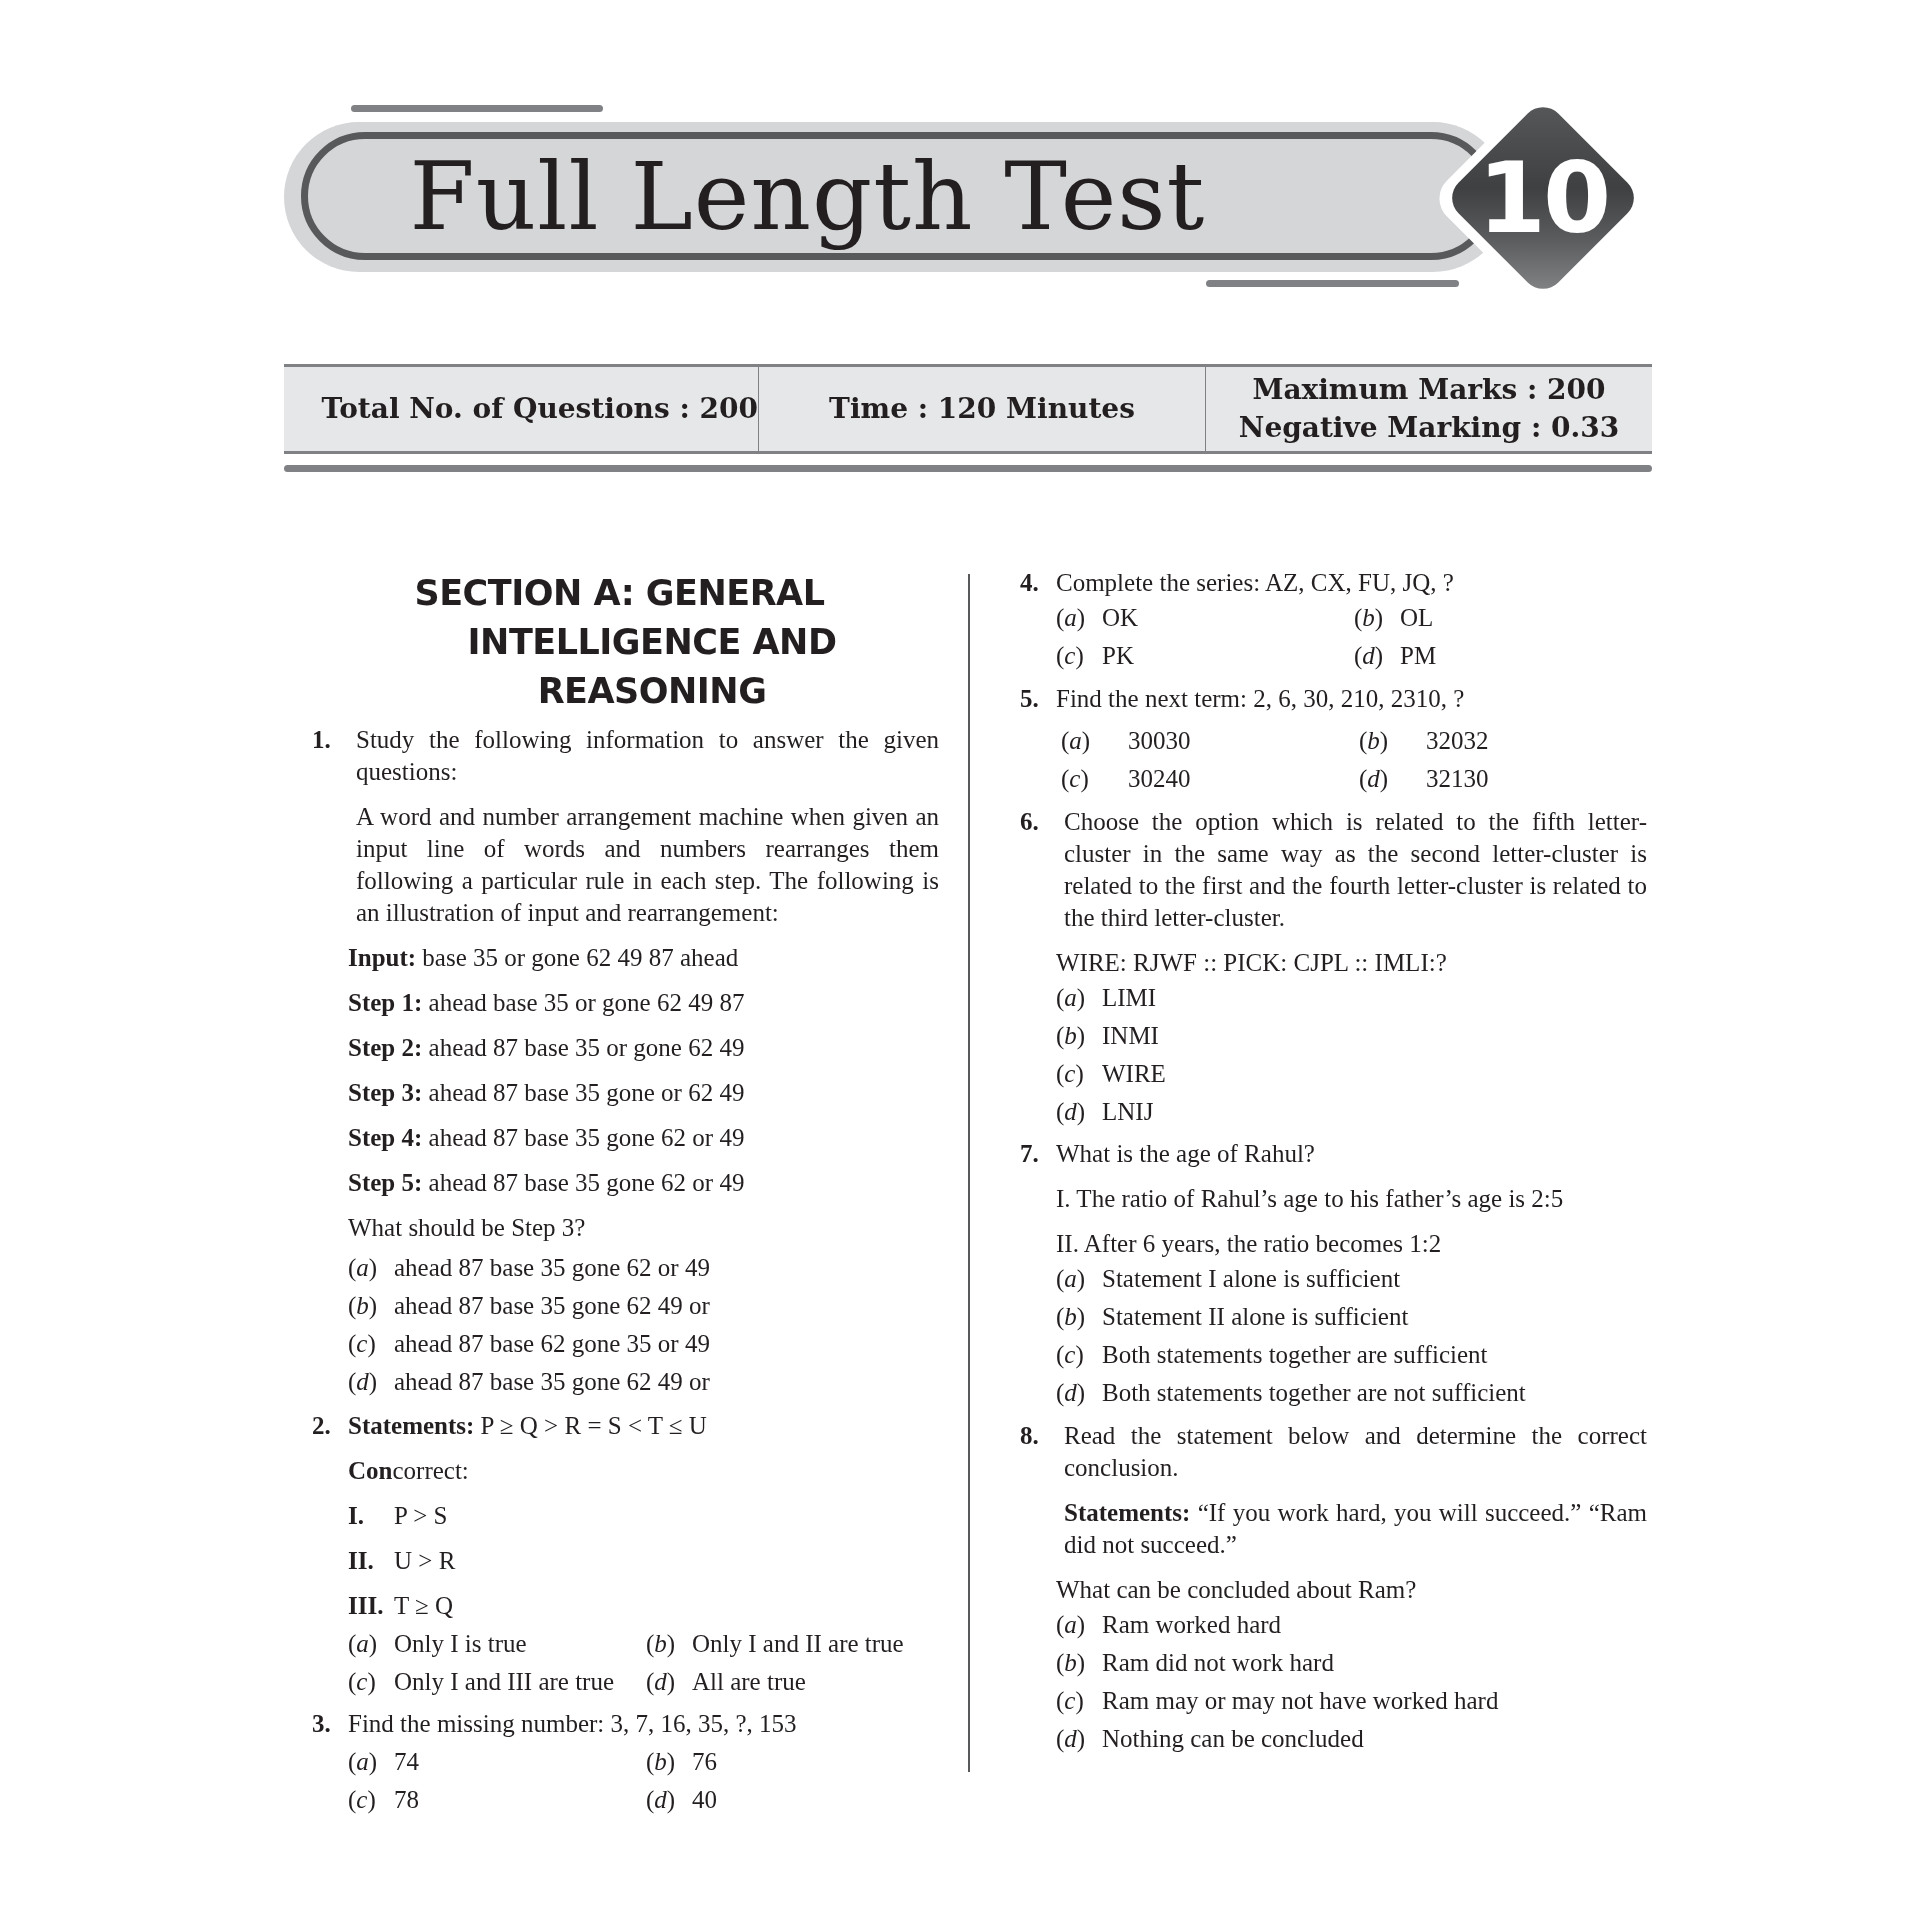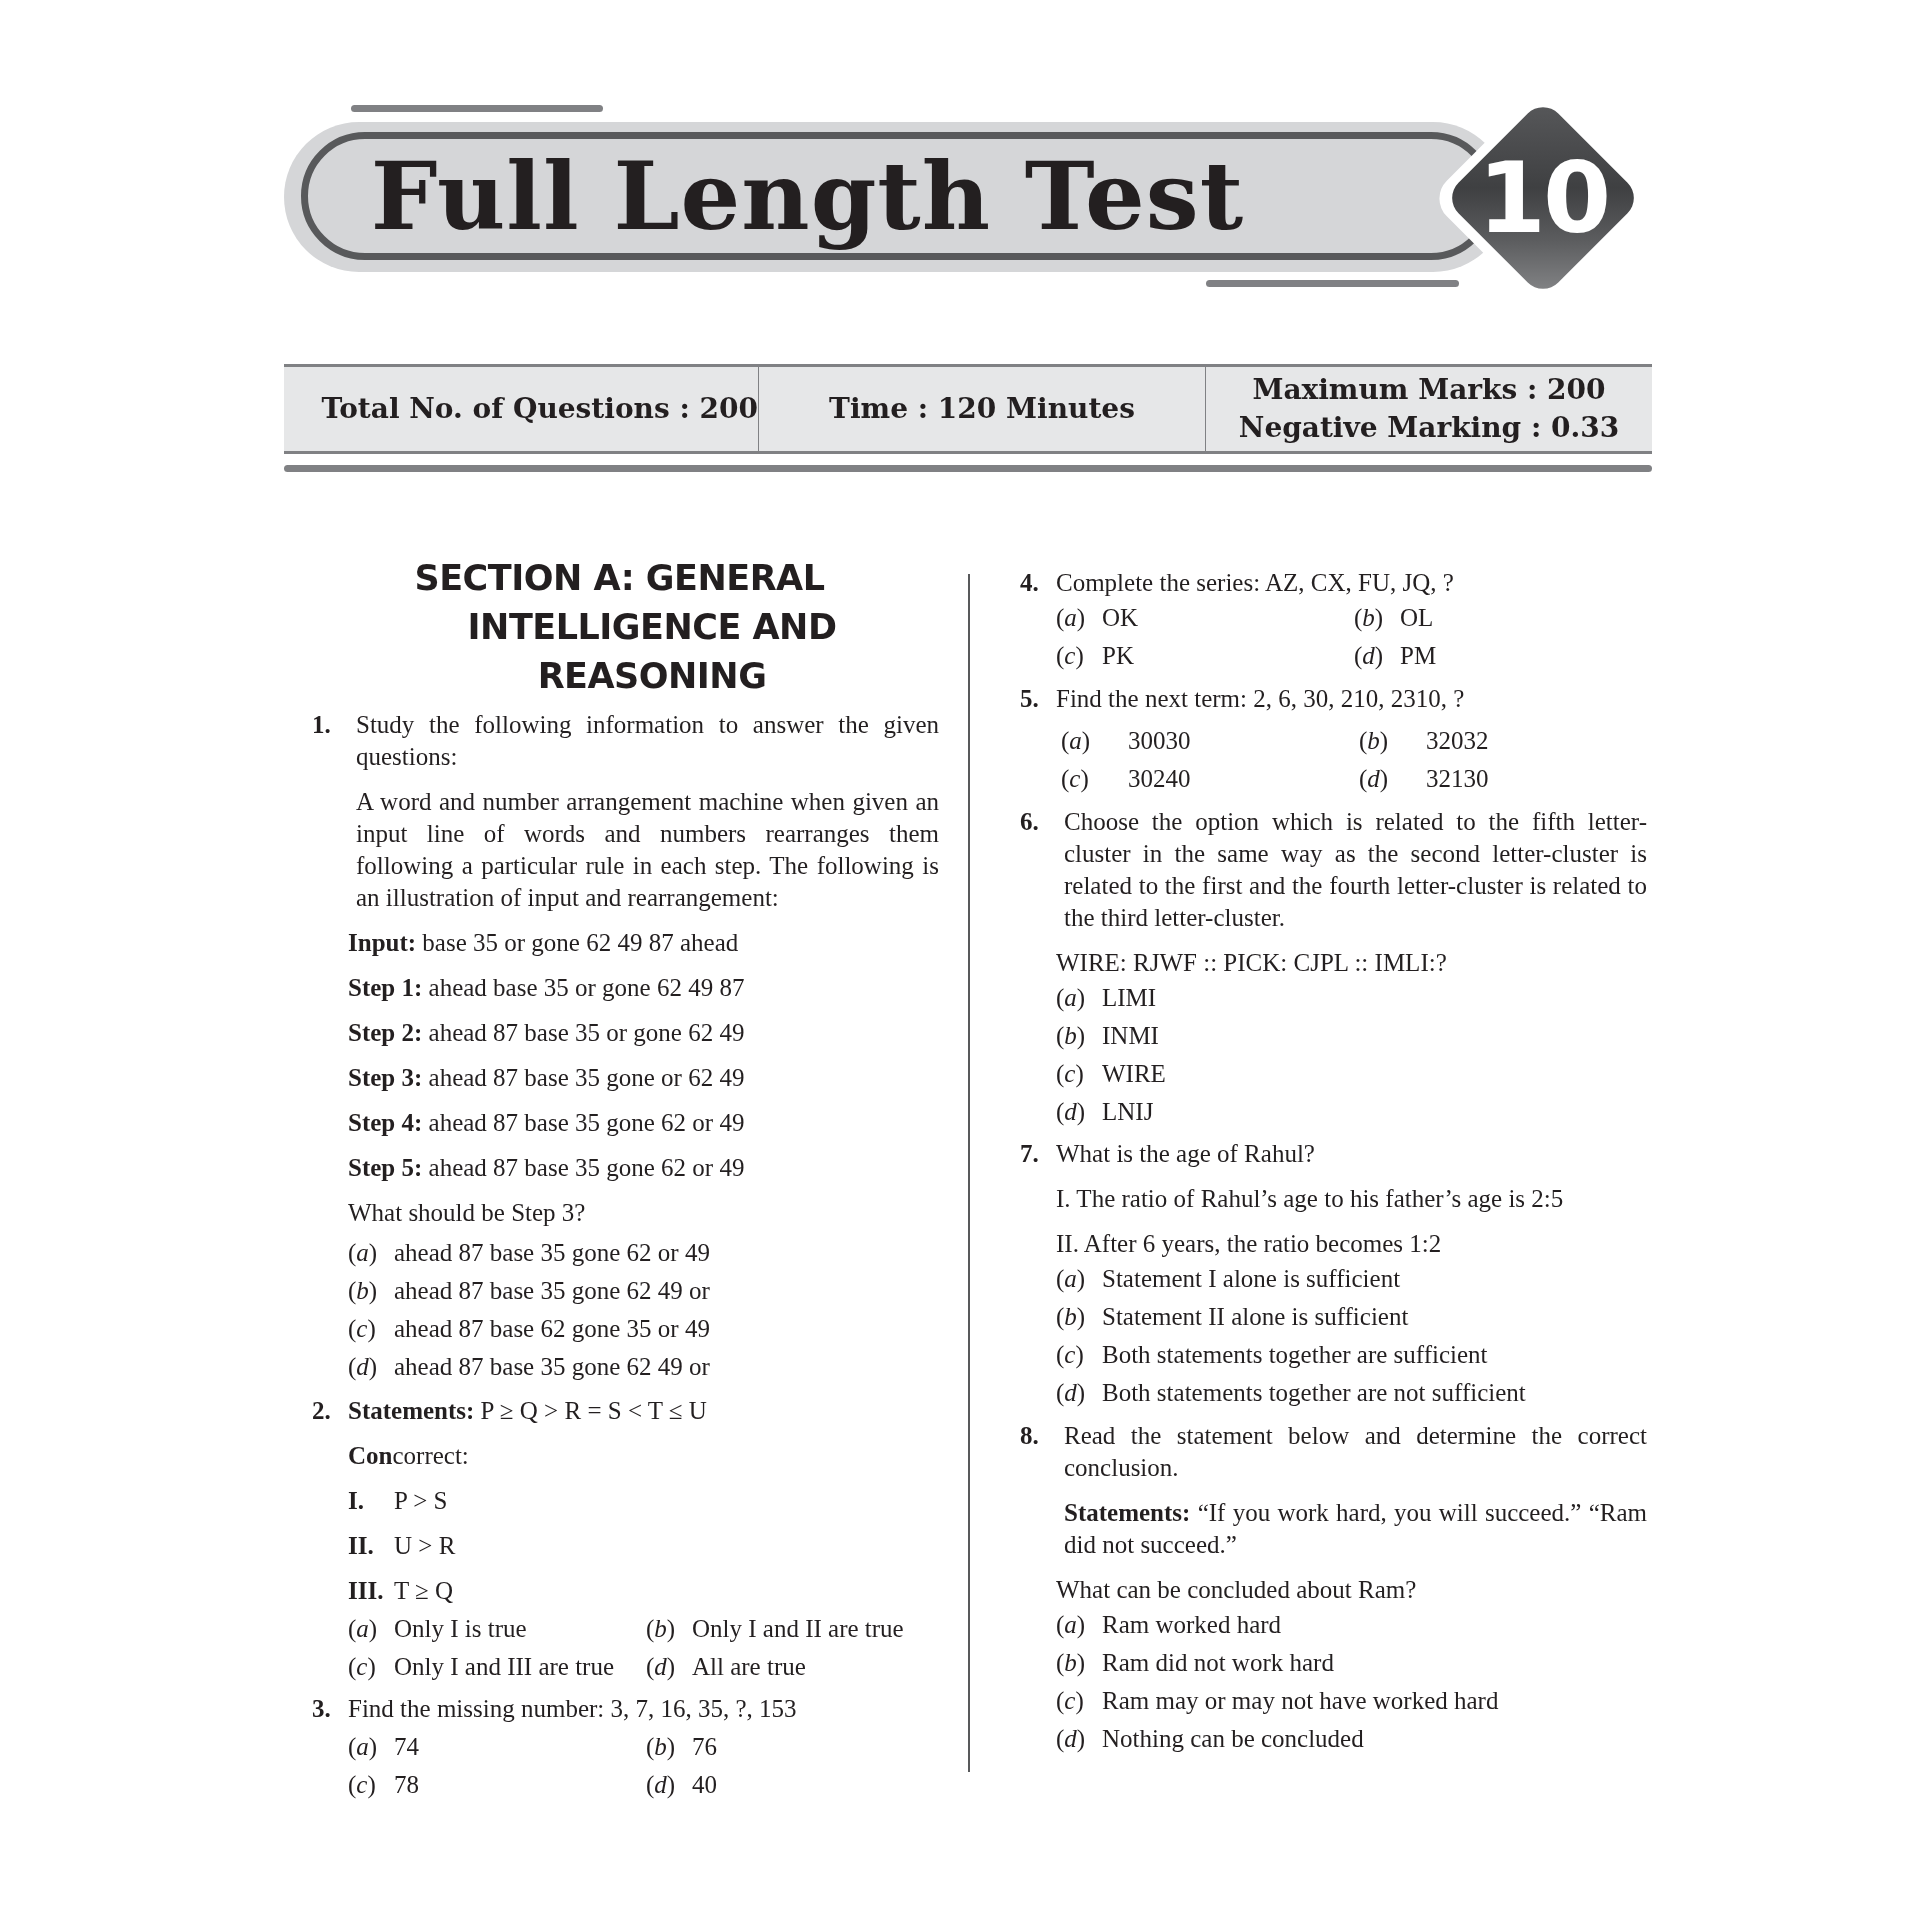--- a/index.html
+++ b/index.html
@@ -8,21 +8,21 @@
 
   
   .deco-line { position:absolute; height:7px; background:#808184; border-radius:3.5px; }
   .pill-outer { position:absolute; left:284px; top:122px; width:1224px; height:150px;
                 background:#d5d6d8; border-radius:75px 75px 75px 75px; }
   .pill-inner { position:absolute; left:301px; top:132px; width:1194px; height:128px;
                 border:7px solid #58595b; border-radius:64px; box-sizing:border-box;
                 background:#d5d6d8; }
   .banner-title { position:absolute; left:301px; top:132px; width:1194px; height:128px;
                   display:flex; align-items:center; justify-content:center;
-                  font-family:"DejaVu Serif","Liberation Serif",serif; font-weight:bold;
+                  font-family:"DejaVu Serif","Liberation Serif",serif; font-weight:normal;
                   font-size:94px; letter-spacing:1px; color:#231f20; padding-right:181px; box-sizing:border-box; }
   .badge-ring { position:absolute; left:1431px; top:88px; width:221px; height:221px;
                 transform:rotate(45deg) scale(0.72); background:#ffffff; border-radius:35px; }
   .badge { position:absolute; left:1445px; top:100px; width:196px; height:196px;
            transform:rotate(45deg) scale(0.72); border-radius:30px;
            background:linear-gradient(135deg,#58595b 0%,#3f4042 45%,#5a5b5d 70%,#87888a 100%); }
   .badge-num { position:absolute; left:1445px; top:100px; width:196px; height:196px;
                display:flex; align-items:center; justify-content:center;
                font-family:"DejaVu Sans","Liberation Sans",sans-serif; font-weight:bold;
                font-size:98px; color:#ffffff; letter-spacing:-3px; }
@@ -34,21 +34,21 @@
   .info-cell { flex:1; display:flex; flex-direction:column; align-items:center; justify-content:center;
                font-family:"DejaVu Serif","Liberation Serif",serif; font-weight:bold; font-size:28px;
                color:#231f20; border-right:1.5px solid #808184; line-height:38px; }
   .info-cell:last-child { border-right:none; }
   .info-cell.first { align-items:flex-end; padding-left:28px; }
   .thick-line { position:absolute; left:284px; top:465px; width:1368px; height:7px;
                 background:#808184; border-radius:3.5px; }
 
   
   .col { position:absolute; font-size:25px; line-height:32px; }
-  .col-left { left:312px; top:554px; width:635px; }
+  .col-left { left:312px; top:569px; width:635px; }
   .col-right { left:1020px; top:567px; width:635px; }
   .divider { position:absolute; left:968px; top:574px; width:2px; height:1198px; background:#58595b; }
 
   .section-title { font-family:"DejaVu Sans","Liberation Sans",sans-serif; font-weight:bold;
                    font-size:35px; line-height:49px; text-align:center; color:#231f20;
                    margin:0 0 4px 0; padding-left:45px; letter-spacing:-0.5px; }
   .q { position:relative; padding-left:36px; margin-top:10px; }
   .q-num { position:absolute; left:0; top:0; font-weight:bold; }
   .para { text-align:justify; margin:8px; }
   .para + .para, .step, .sub { margin-top:13px; }

